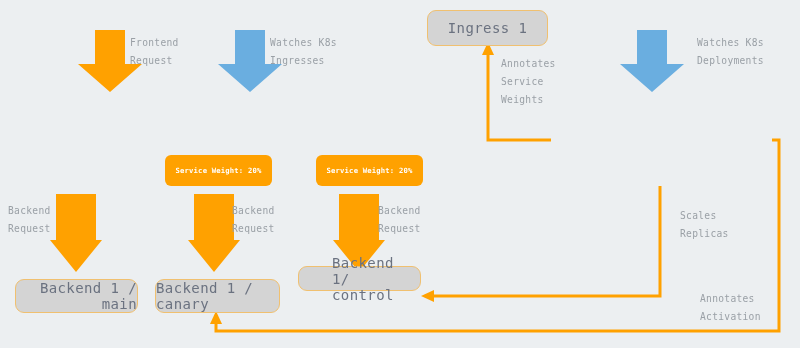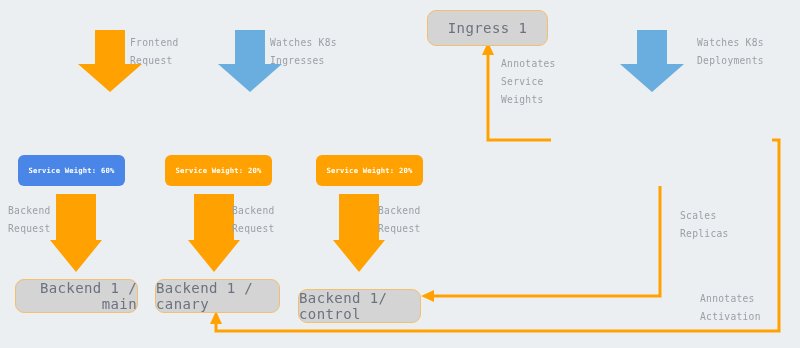--- a/index.html
+++ b/index.html
@@ -89,42 +89,39 @@
     <polygon points="6,0 46,0 46,46 52,46 26,78 0,46 6,46" fill="#ffa100"></polygon>
   </svg>
   <svg class="arrow" style="left:188px; top:194px;" width="52" height="78">
     <polygon points="6,0 46,0 46,46 52,46 26,78 0,46 6,46" fill="#ffa100"></polygon>
   </svg>
   <svg class="arrow" style="left:333px; top:194px;" width="52" height="78">
     <polygon points="6,0 46,0 46,46 52,46 26,78 0,46 6,46" fill="#ffa100"></polygon>
   </svg>
 
 
-  <div class="wbox blue" style="left:18px; top:155px; width:107px; height:31px;">
-    <span>Service Weight: 60%</span>
-  </div>
   <div class="wbox orange" style="left:165px; top:155px; width:107px; height:31px;">
     <span>Service Weight: 20%</span>
   </div>
   <div class="wbox orange" style="left:316px; top:155px; width:107px; height:31px;">
     <span>Service Weight: 20%</span>
   </div>
 
   <div class="box" style="left:427px; top:10px; width:121px; height:36px;">
     <span>Ingress 1</span>
   </div>
 
 
   <div class="box" style="left:15px; top:279px; width:123px; height:34px;text-align:right;">
     <span>Backend 1 / main</span>
   </div>
   <div class="box" style="left:155px; top:279px; width:125px; height:34px;">
     <span>Backend 1 / canary</span>
   </div>
-  <div class="box" style="left:298px; top:289px; width:123px; height:34px;">
+  <div class="box" style="left:298px; top:266px; width:123px; height:25px;padding-left:33px;">
     <span>Backend 1/ control</span>
   </div>
 
   <div class="label" style="left:130px; top:34px;">Frontend
 Request</div>
   <div class="label" style="left:270px; top:34px;">Watches K8s
 Ingresses</div>
   <div class="label" style="left:697px; top:34px;">Watches K8s
 Deployments</div>
   <div class="label" style="left:501px; top:55px;">Annotates

